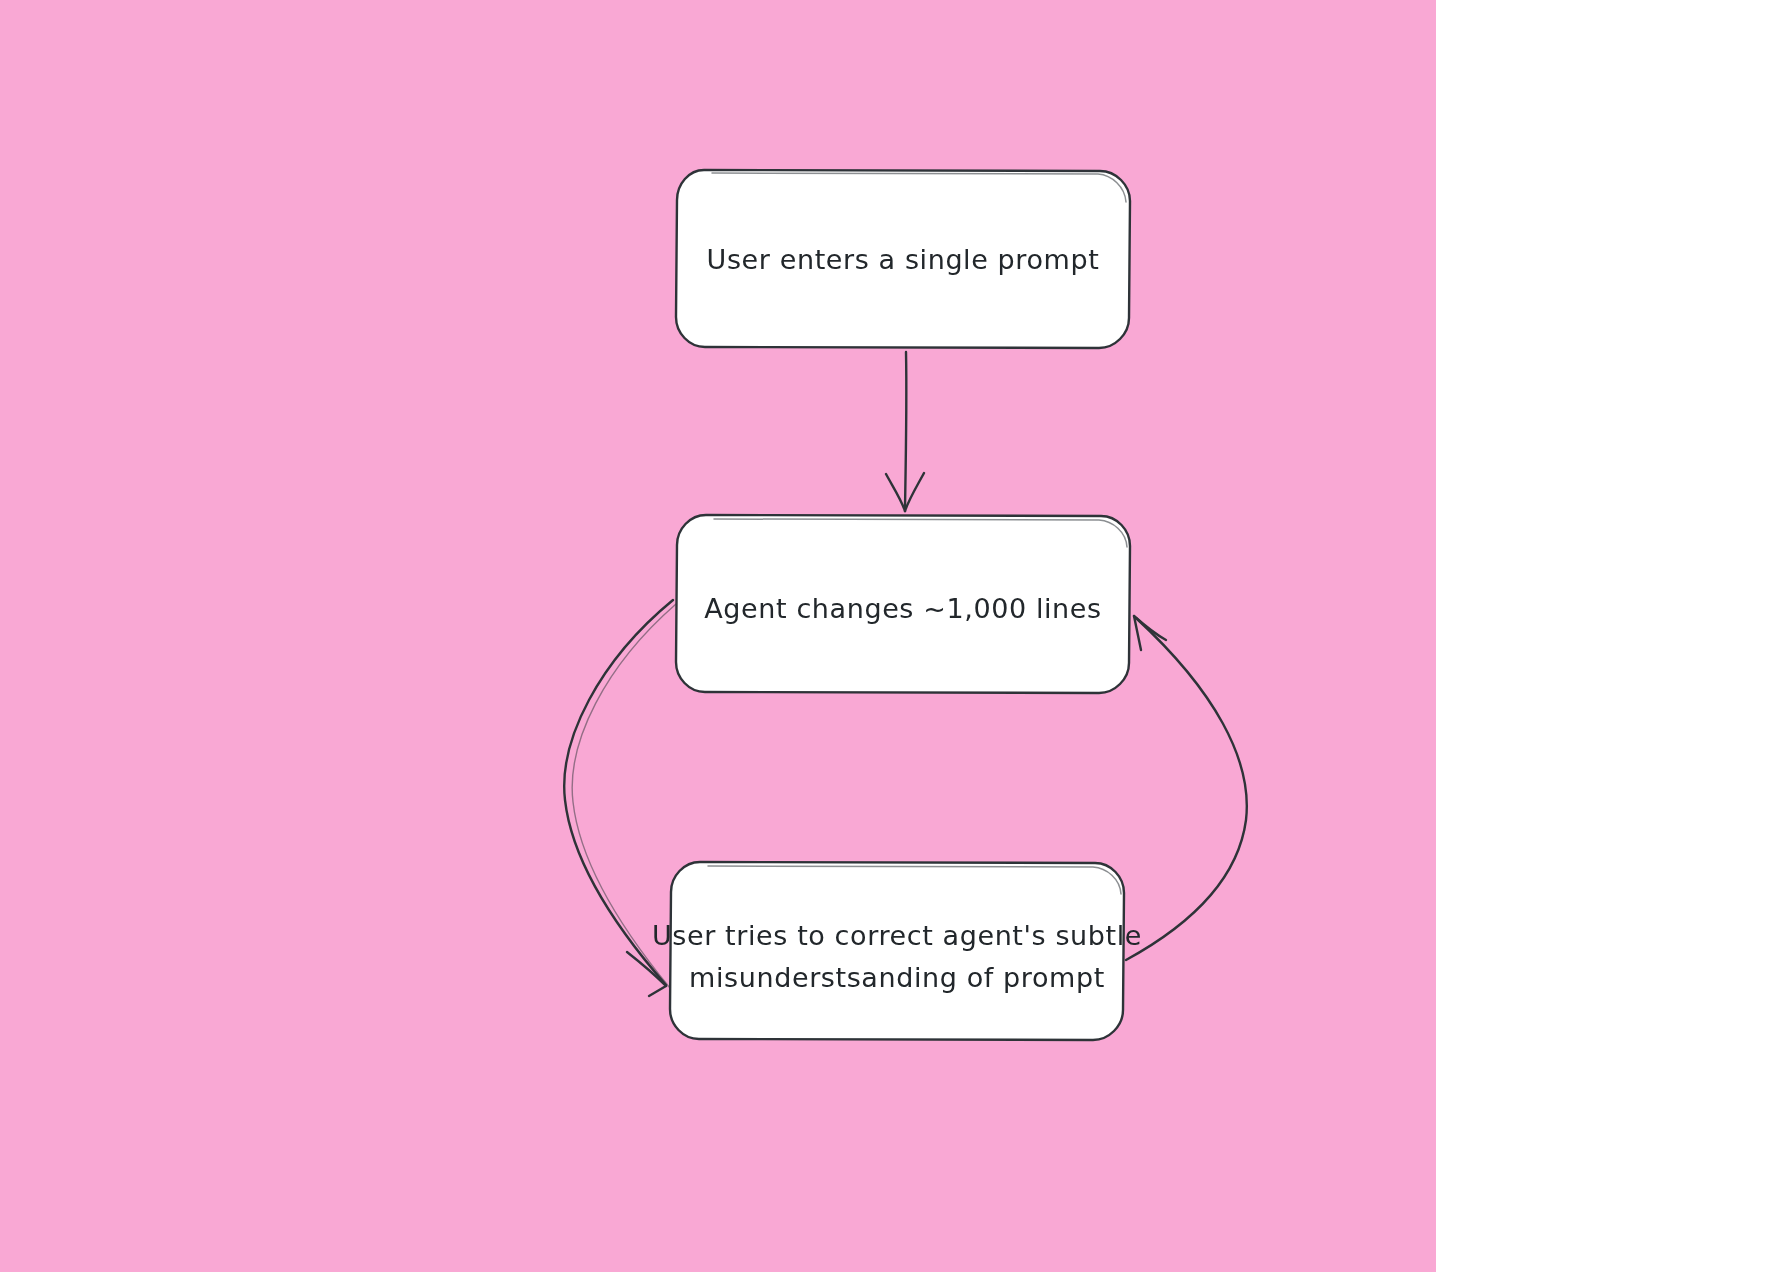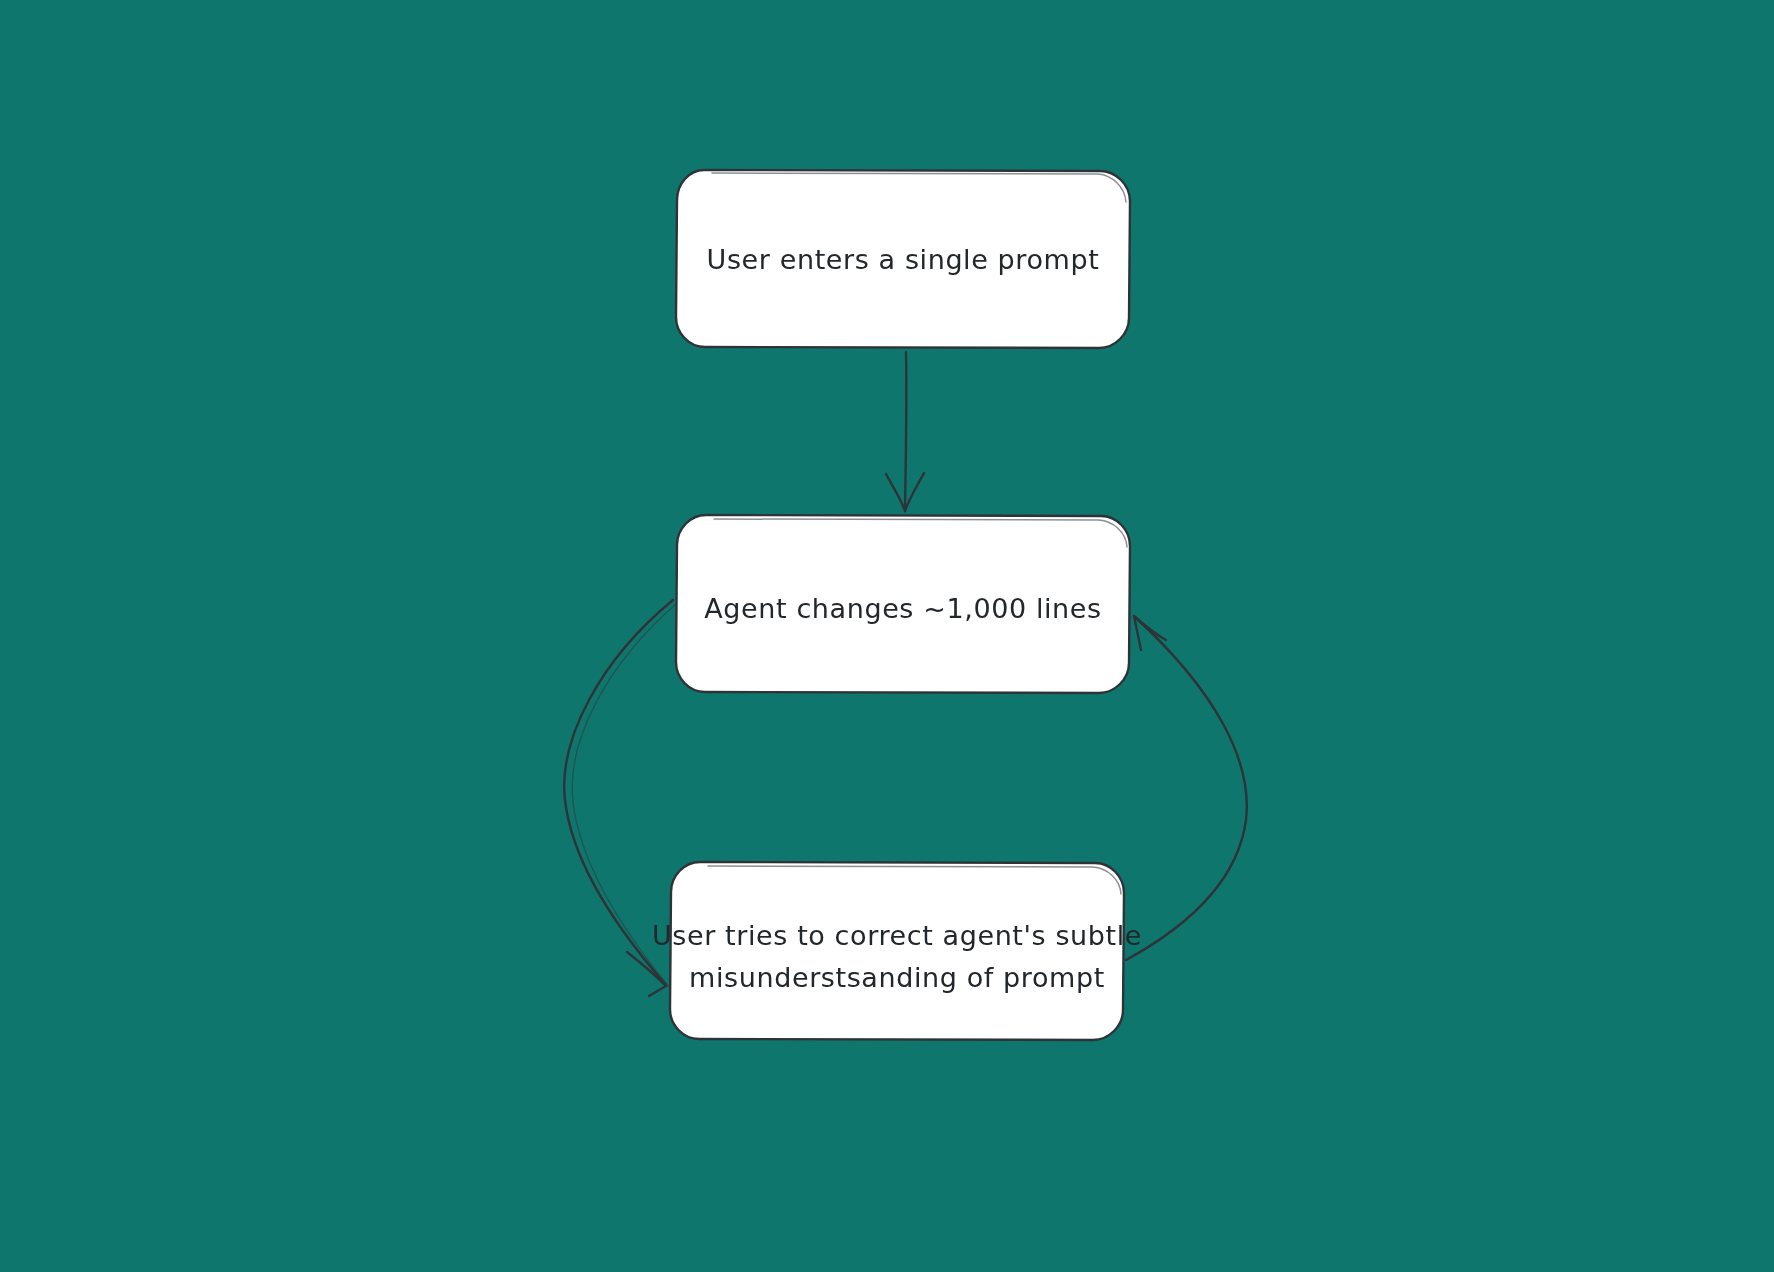--- a/index.html
+++ b/index.html
@@ -9,23 +9,23 @@
     background: #ffffff;
   }
   body {
     width: 1774px;
     height: 1272px;
     overflow: hidden;
     font-family: "DejaVu Sans", sans-serif;
   }
   #canvas {
     position: relative;
-    width: 1774px;
+    width: 1436px;
     height: 1272px;
-    background: #0f766e;
+    background: #f9a8d4;
   }
   #diagram-svg {
     position: absolute;
     left: 0;
     top: 0;
     width: 1774px;
     height: 1272px;
   }
   .node-shape {
     fill: #ffffff;

